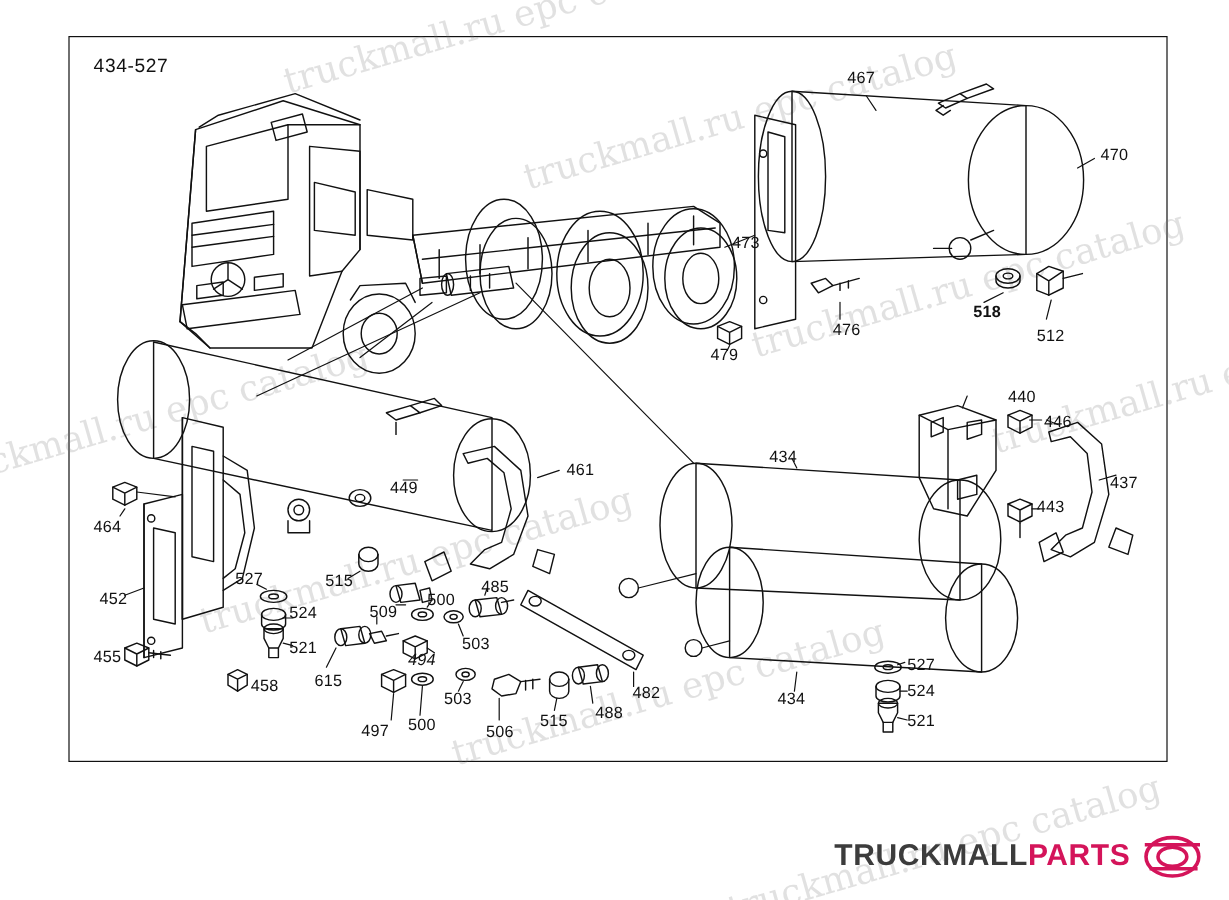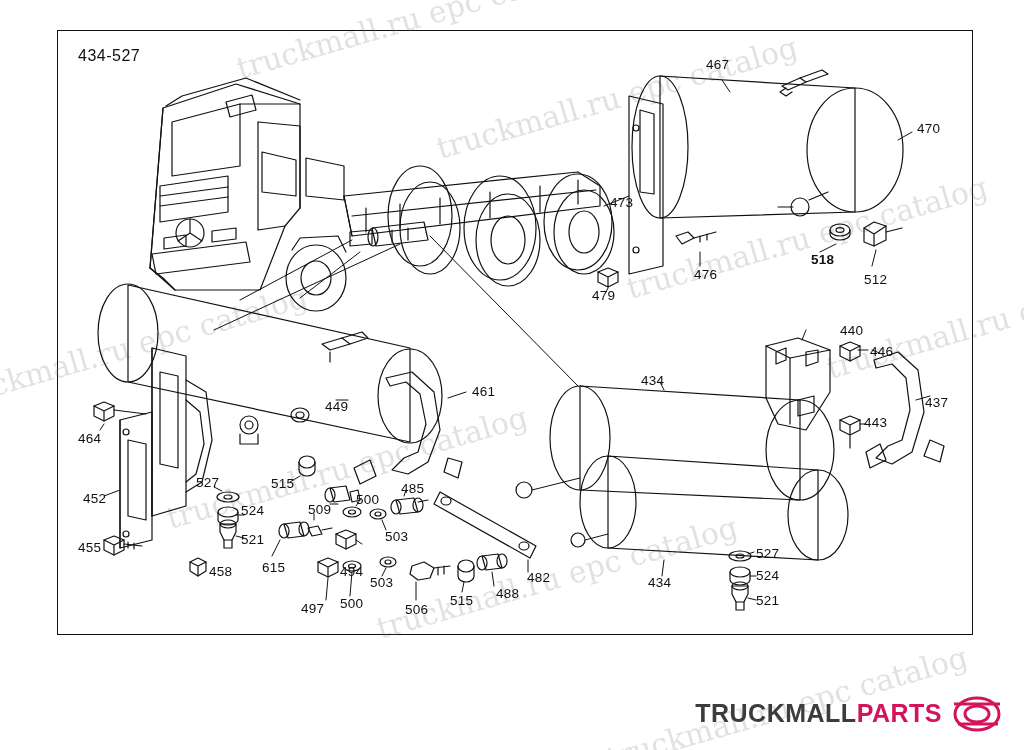--- a/index.html
+++ b/index.html
@@ -428,21 +428,21 @@
   <div class="label" style="left:196px; top:475px;">527</div>
   <div class="label" style="left:241px; top:503px;">524</div>
   <div class="label" style="left:241px; top:532px;">521</div>
   <div class="label" style="left:262px; top:560px;">615</div>
   <div class="label" style="left:308px; top:502px;">509</div>
   <div class="label" style="left:301px; top:601px;">497</div>
   <div class="label" style="left:340px; top:596px;">500</div>
   <div class="label" style="left:356px; top:492px;">500</div>
   <div class="label" style="left:385px; top:529px;">503</div>
   <div class="label" style="left:370px; top:575px;">503</div>
-  <div class="label" style="left:340px; top:564px;">494</div>
+  <div class="label" style="left:340px; top:542px;font-style:italic;">494</div>
   <div class="label" style="left:401px; top:481px;">485</div>
   <div class="label" style="left:405px; top:602px;">506</div>
   <div class="label" style="left:450px; top:593px;">515</div>
   <div class="label" style="left:496px; top:586px;">488</div>
   <div class="label" style="left:527px; top:570px;">482</div>
   <div class="label" style="left:756px; top:546px;">527</div>
   <div class="label" style="left:756px; top:568px;">524</div>
   <div class="label" style="left:756px; top:593px;">521</div>
 
   <div class="brand">

